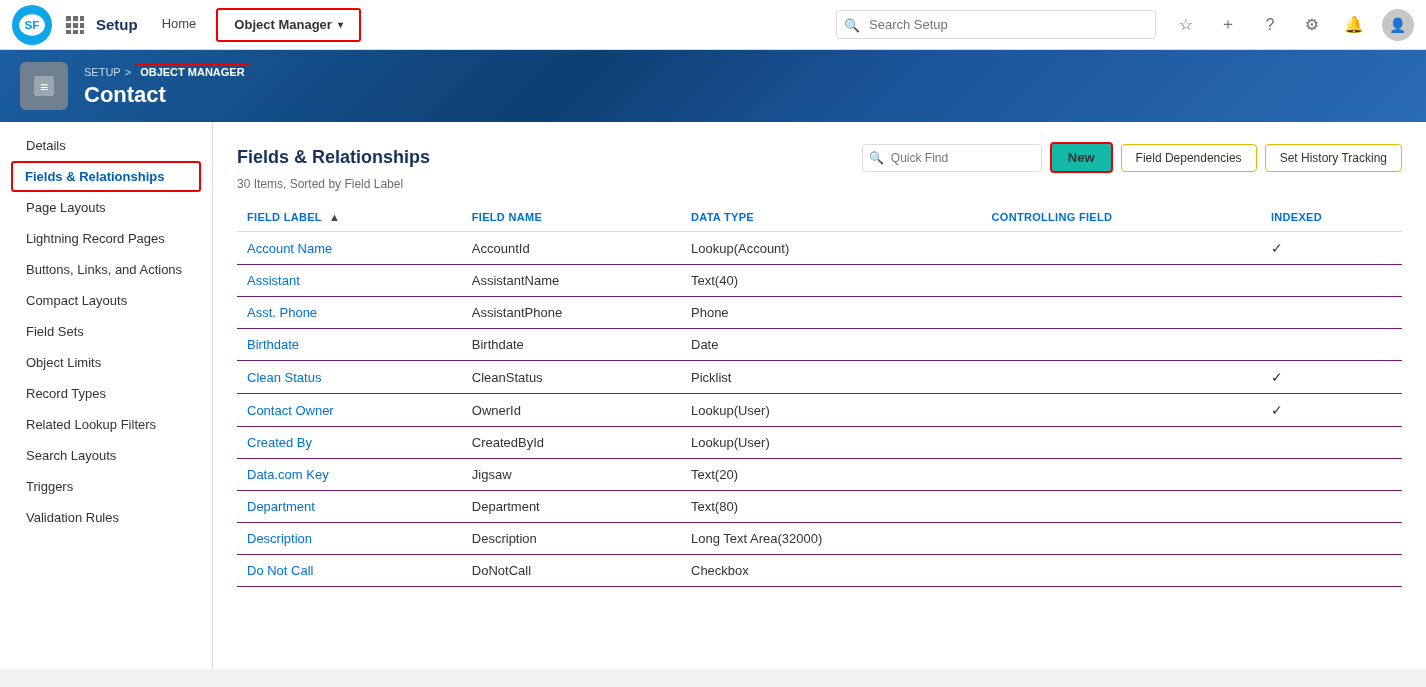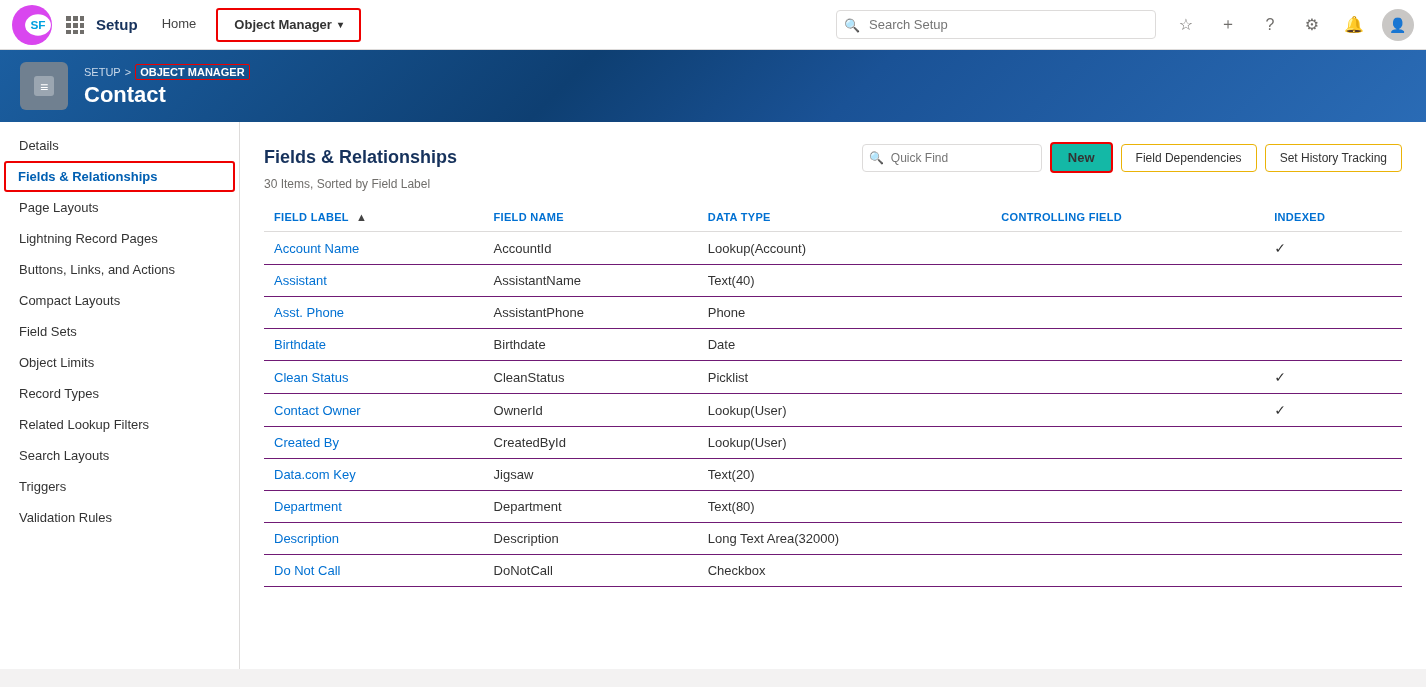--- a/index.html
+++ b/index.html
@@ -11,23 +11,23 @@
       height: 50px;
       display: flex;
       align-items: center;
       padding: 0 12px;
       border-bottom: 1px solid #dddbda;
       position: relative;
       z-index: 10;
     }
     .top-nav-logo {
       width: 40px; height: 40px;
-      background: #d946ef;
+      background: #0ea5e9;
       border-radius: 50%;
-      display: flex; align-items: center; justify-content: flex-end;
+      display: flex; align-items: center; justify-content: center;
       margin-right: 8px;
       flex-shrink: 0;
     }
     .top-nav-logo svg { width: 28px; height: 28px; }
     .top-nav-apps {
       width: 30px; height: 30px;
       display: flex; align-items: center; justify-content: center;
       margin-right: 6px;
       cursor: pointer;
     }
@@ -114,25 +114,25 @@
 
     
     .main-layout {
       display: flex;
       background: #f3f2f2;
       min-height: calc(100vh - 140px);
     }
 
     
     .sidebar {
-      width: 240px;
+      width: 213px;
       flex-shrink: 0;
       background: #fff;
       border-right: 1px solid #dddbda;
-      padding: 8px 0;
+      padding: 8px 7px;
     }
     .sidebar-item {
       padding: 8px 16px;
       font-size: 13px;
       color: #333;
       cursor: pointer;
       border-left: 3px solid transparent;
     }
     .sidebar-item.active {
       color: #005fb2; font-weight: 600;

